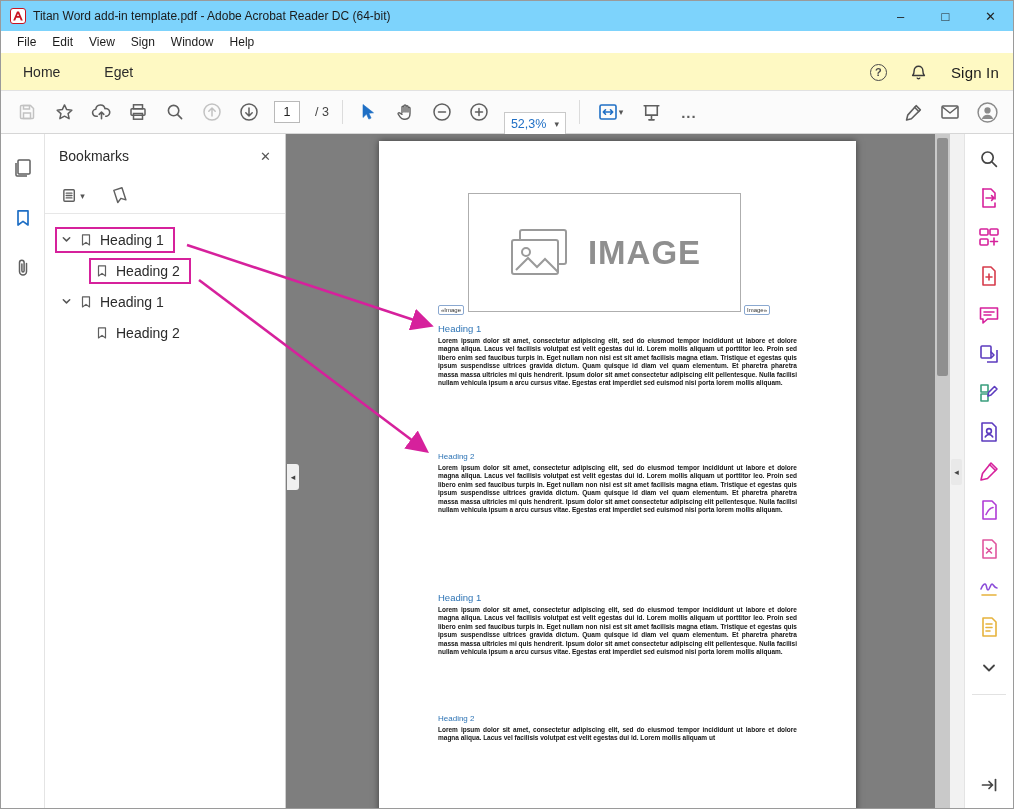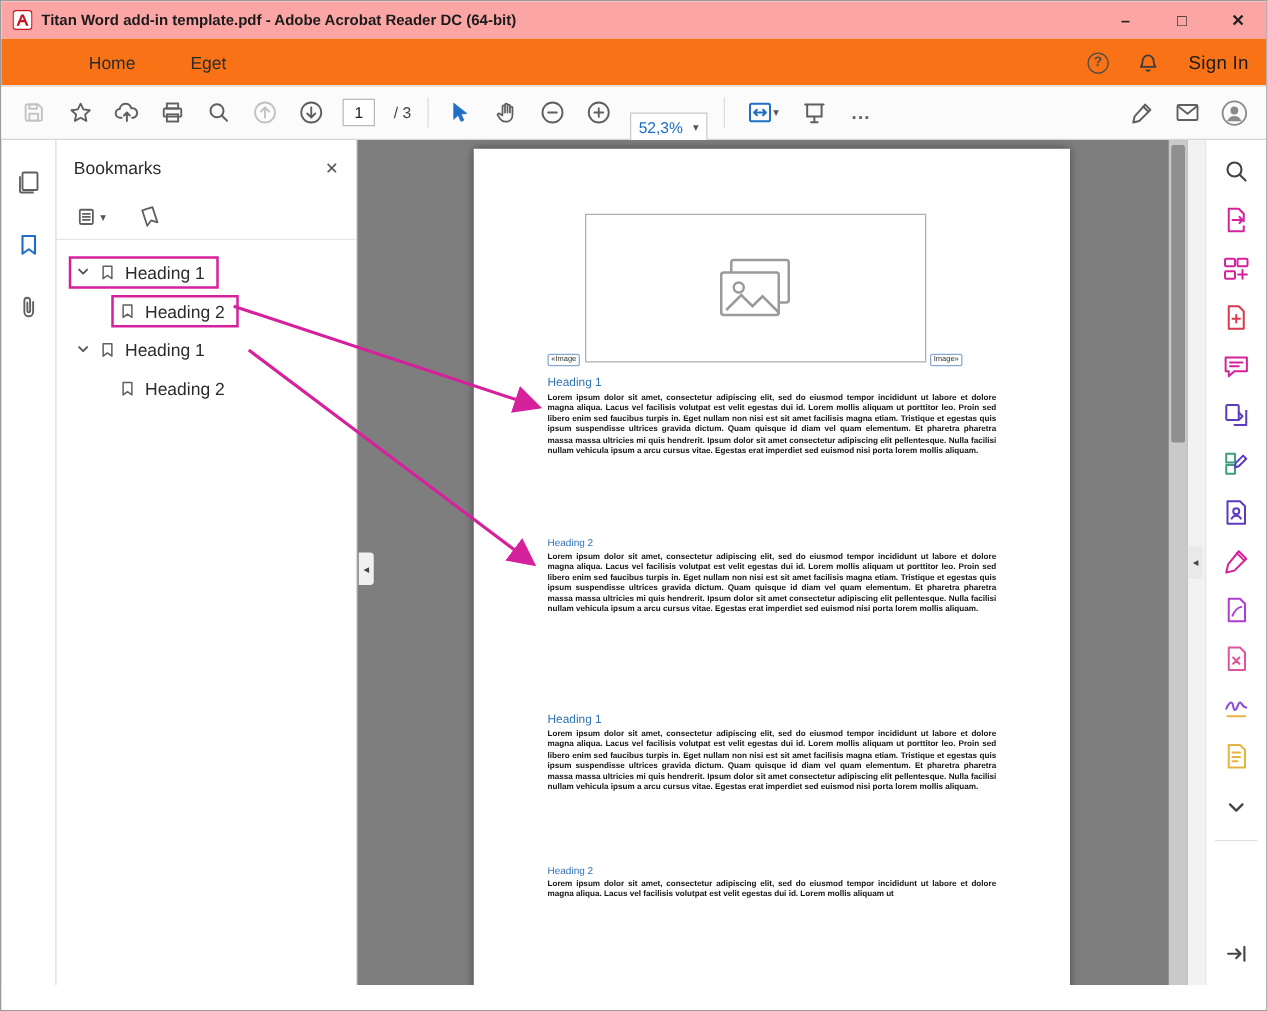--- a/index.html
+++ b/index.html
@@ -2,34 +2,34 @@
 <html><head>
 <meta charset="utf-8">
 <style>
   * { margin:0; padding:0; box-sizing:border-box; }
   html,body { background:#e9e9e9; }
   body { font-family:"Liberation Sans", sans-serif; }
   .window { position:relative; width:1014px; height:809px; background:#fff; overflow:hidden;
             border:1px solid #9a9a9a; }
 
   
-  .titlebar { height:30px; display:flex; align-items:center; padding-left:9px; background:#fca5a5;font-weight:bold; }
+  .titlebar { height:30px; display:flex; align-items:center; padding-left:9px; background:#7dd3fc; }
   .pdficon { width:16px; height:16px; margin-right:7px; display:inline-flex; }
   .title-text { font-size:12px; color:#1b1b1b; flex:1; white-space:nowrap; overflow:hidden; }
   .wctrls { display:flex; height:30px; }
   .wc { width:45px; height:30px; display:flex; align-items:center; justify-content:center;
         font-size:13px; color:#222; cursor:default; }
 
   
   .menubar { height:22px; display:flex; align-items:center; padding-left:8px; background:#fff; }
   .menu-item { font-size:12px; color:#1b1b1b; padding:2px 8px; }
 
   
-  .tabbar { height:38px; background:#f97316; display:flex; align-items:flex-start; position:relative;
-            border-bottom:1px solid #e2e2e2;padding-left:48px; }
+  .tabbar { height:38px; background:#fef9c3; display:flex; align-items:flex-start; position:relative;
+            border-bottom:1px solid #e2e2e2; }
   .tab { height:38px; display:flex; align-items:center; padding:0 22px; font-size:14px; color:#2b2b2b; }
   .tab.doc { background:#fbfbfb; border-left:1px solid #dcdcdc; border-right:1px solid #dcdcdc;
              margin-left:36px; padding:0 14px; gap:14px; border-bottom:1px solid #fbfbfb; margin-bottom:-1px; }
   .tabclose { font-size:14px; color:#555; }
   .tabbar-right { position:absolute; right:14px; top:0; height:38px; display:flex; align-items:center; gap:20px; }
   .helpc { width:17px; height:17px; border:1.4px solid #4a4a4a; border-radius:50%; font-size:11px;
            color:#4a4a4a; display:flex; align-items:center; justify-content:center; font-weight:bold; }
   .signin { font-size:15px; font-weight:400; color:#1b1b1b; letter-spacing:.2px; }
 
   
@@ -40,21 +40,21 @@
   .pagebox { width:26px; height:22px; border:1px solid #b9b9b9; background:#fff; font-size:12.5px;
              color:#222; display:flex; align-items:center; justify-content:center; }
   .pagetotal { font-size:12.5px; color:#444; margin-left:2px; }
   .zoombox { height:24px; min-width:62px; border:1px solid #c9c9c9; background:#fff; display:flex;
              align-items:center; justify-content:space-between; padding:0 6px; gap:6px;margin-top:24px; }
   .zoomval { font-size:12.5px; color:#1f6fc5; }
   .caret { font-size:9px; color:#555; }
   .spacer { flex:1; }
 
   
-  .main { display:flex; height:676px; position:relative; background:#7e7e7e; }
+  .main { display:flex; height:676px; position:relative; background:#7e7e7e;border-radius:31px; }
 
   .leftstrip { width:44px; background:#fff; border-right:1px solid #e4e4e4; display:flex;
                flex-direction:column; align-items:center; padding-top:22px; gap:26px; }
 
   .bmpanel { width:241px; background:#fff; border-right:1px solid #cfcfcf; display:flex; flex-direction:column; }
   .bmhead { height:44px; display:flex; align-items:center; justify-content:space-between;
             padding:0 14px 0 14px; }
   .bmtitle { font-size:14px; color:#2b2b2b; }
   .bmclose { font-size:13px; color:#555; }
   .bmtools { height:36px; display:flex; align-items:center; gap:18px; padding:0 12px;
@@ -119,20 +119,28 @@
         </svg>
     </span>
     <span class="title-text">Titan Word add-in template.pdf - Adobe Acrobat Reader DC (64-bit)</span>
     <div class="wctrls">
       <span class="wc">–</span>
       <span class="wc">□</span>
       <span class="wc">✕</span>
     </div>
   </div>
 
+  <div class="menubar">
+    <span class="menu-item">File</span>
+    <span class="menu-item">Edit</span>
+    <span class="menu-item">View</span>
+    <span class="menu-item">Sign</span>
+    <span class="menu-item">Window</span>
+    <span class="menu-item">Help</span>
+  </div>
 
   <div class="tabbar">
     <div class="tab">Home</div>
     <div class="tab">Eget</div>
     <div class="tabbar-right">
       <span class="helpc">?</span>
       <span class="tbtn">
         <svg width="19" height="19" viewBox="0 0 20 20" fill="none" stroke="#3b3b3b" stroke-width="1.5" stroke-linejoin="round">
             <path d="M10 3.5a4.6 4.6 0 0 1 4.6 4.6c0 3.2.9 4.3 1.6 5H3.8c.7-.7 1.6-1.8 1.6-5A4.6 4.6 0 0 1 10 3.5z"></path>
             <path d="M8.4 15.4a1.7 1.7 0 0 0 3.2 0"></path>
@@ -343,20 +351,21 @@
     <div class="docarea">
       <div class="page">
 
         <div class="imgbox">
           <svg width="64" height="50" viewBox="0 0 64 50" fill="none" stroke="#9a9a9a" stroke-width="2">
             <rect x="12" y="2" width="46" height="34" rx="2"></rect>
             <rect x="4" y="12" width="46" height="34" rx="2" fill="#fff"></rect>
             <circle cx="18" cy="24" r="4"></circle>
             <path d="m8 42 12-12 9 9 8-8 13 13"></path>
           </svg>
+          <span class="imgword">IMAGE</span>
         </div>
 
         <div class="cc-tags">
           <span class="cc-tag">«Image</span>
           <span class="cc-tag">Image»</span>
         </div>
 
         <div class="sect sec1">
           <div class="h1">Heading 1</div>
           <div class="body-sm">Lorem ipsum dolor sit amet, consectetur adipiscing elit, sed do eiusmod tempor incididunt ut labore et dolore magna aliqua. Lacus vel facilisis volutpat est velit egestas dui id. Lorem mollis aliquam ut porttitor leo. Proin sed libero enim sed faucibus turpis in. Eget nullam non nisi est sit amet facilisis magna etiam. Tristique et egestas quis ipsum suspendisse ultrices gravida dictum. Quam quisque id diam vel quam elementum. Et pharetra pharetra massa massa ultricies mi quis hendrerit. Ipsum dolor sit amet consectetur adipiscing elit pellentesque. Nulla facilisi nullam vehicula ipsum a arcu cursus vitae. Egestas erat imperdiet sed euismod nisi porta lorem mollis aliquam.</div>

